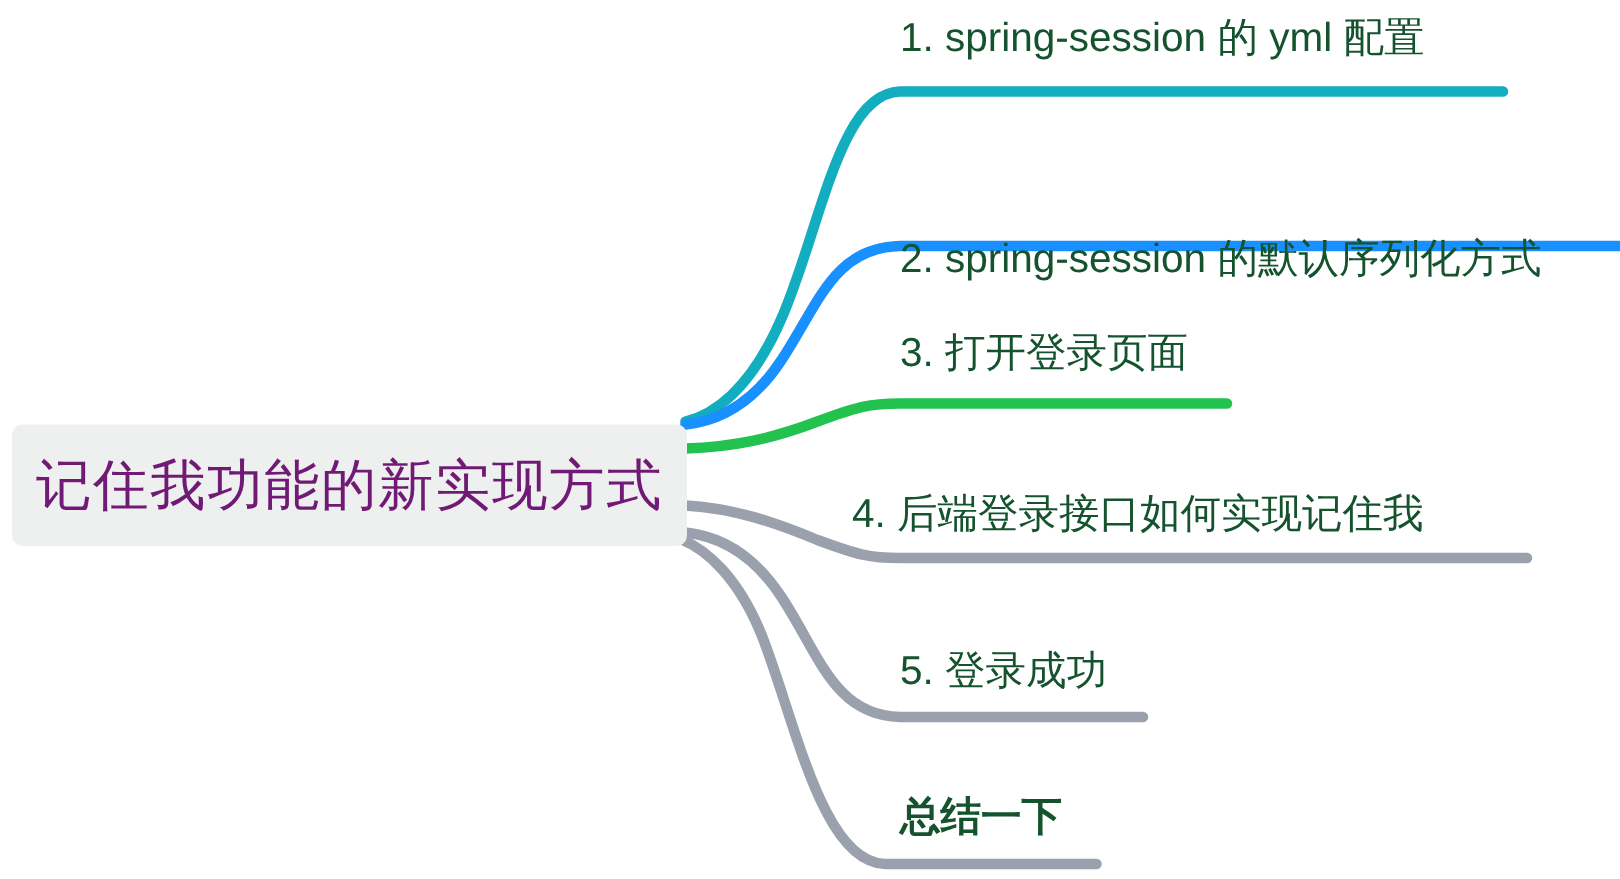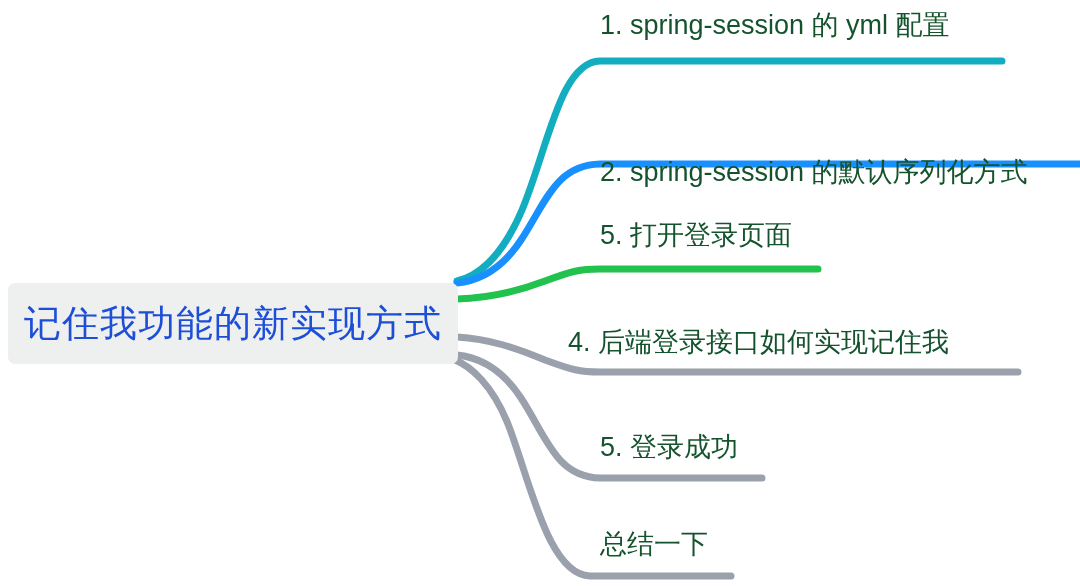--- a/index.html
+++ b/index.html
@@ -36,41 +36,41 @@
     height: 81px;
     background: #eeefef;
     border-radius: 7px;
     display: flex;
     align-items: center;
     justify-content: center;
     box-sizing: border-box;
   }
   .root-node-label {
     font-size: 37px;
-    color: #1d4ed8;
+    color: #701a75;
     letter-spacing: 1px;
     line-height: 1;
     white-space: nowrap;
   }
   .branch-node {
     position: absolute;
     white-space: nowrap;
   }
   .branch-node-label {
     font-size: 27px;
     color: #14532d;
     line-height: 1;
     white-space: nowrap;
   }
   .n1 { left: 600px; top: 12px; }
   .n2 { left: 600px; top: 115px; margin-top: 44px; }
   .n3 { left: 600px; top: 222px; }
   .n4 { left: 568px; top: 329px; }
   .n5 { left: 600px; top: 434px; }
-  .n6 { left: 600px; top: 531px; }
+  .n6 { left: 600px; top: 531px; font-weight: bold; }
 </style>
 </head>
 <body style="background: rgb(255, 255, 255);">
 
 <div id="mindmap-canvas">
 
   <svg id="branch-lines" viewBox="0 0 1080 586" width="1080" height="586" xmlns="http://www.w3.org/2000/svg">
 
     <path d="M 457 281 C 474 277 500 262 522 210 C 548 148 560 62 600 61 L 1002 61" fill="none" stroke="#13adc0" stroke-width="7" stroke-linecap="round"></path>
 
@@ -91,21 +91,21 @@
 
   <div class="branch-node n1">
     <span class="branch-node-label">1. spring-session 的 yml 配置</span>
   </div>
 
   <div class="branch-node n2">
     <span class="branch-node-label">2. spring-session 的默认序列化方式</span>
   </div>
 
   <div class="branch-node n3">
-    <span class="branch-node-label">5. 打开登录页面</span>
+    <span class="branch-node-label">3. 打开登录页面</span>
   </div>
 
   <div class="branch-node n4">
     <span class="branch-node-label">4. 后端登录接口如何实现记住我</span>
   </div>
 
   <div class="branch-node n5">
     <span class="branch-node-label">5. 登录成功</span>
   </div>
 

